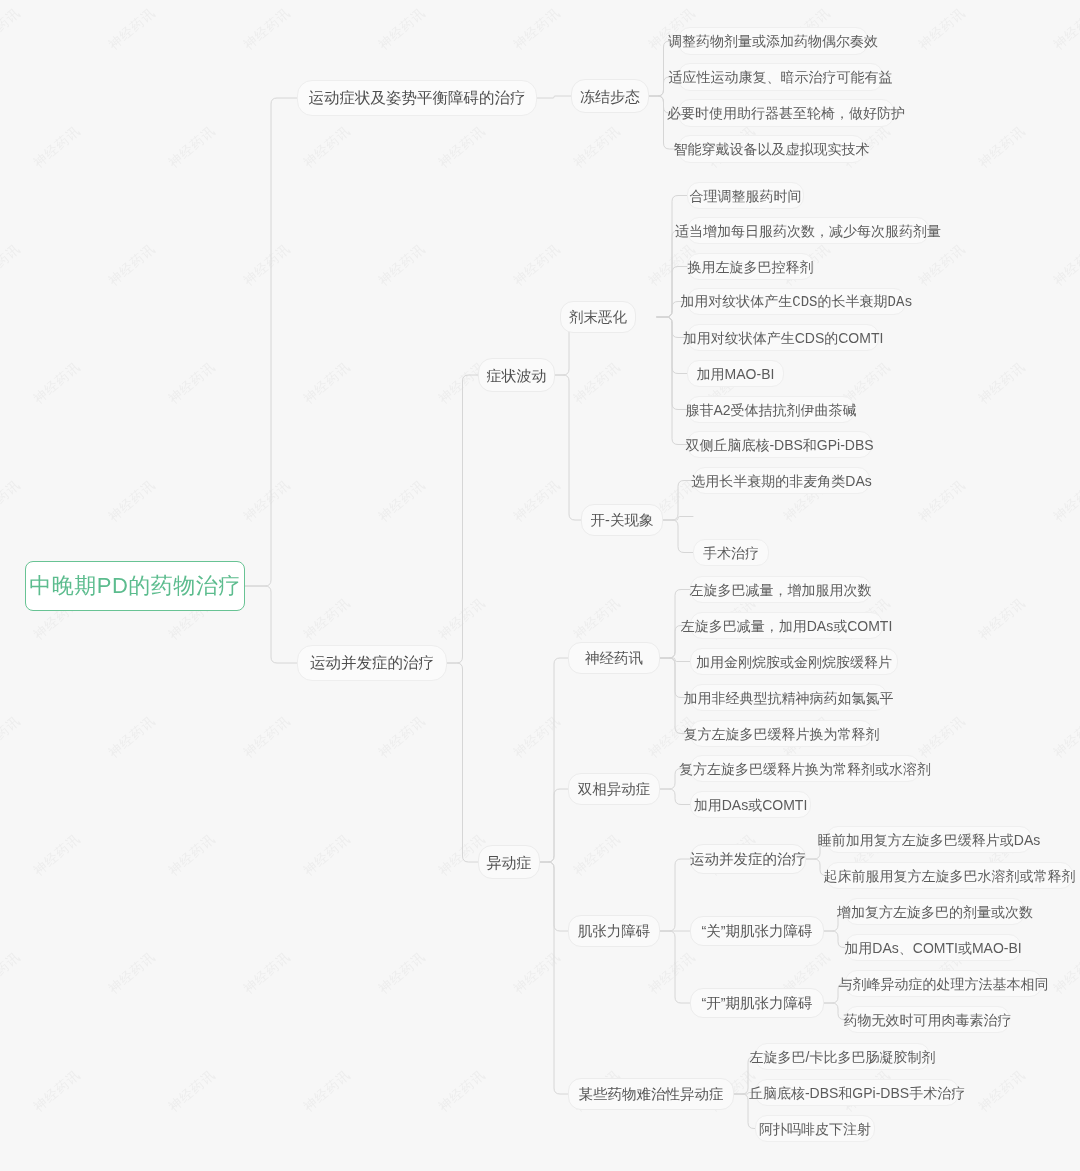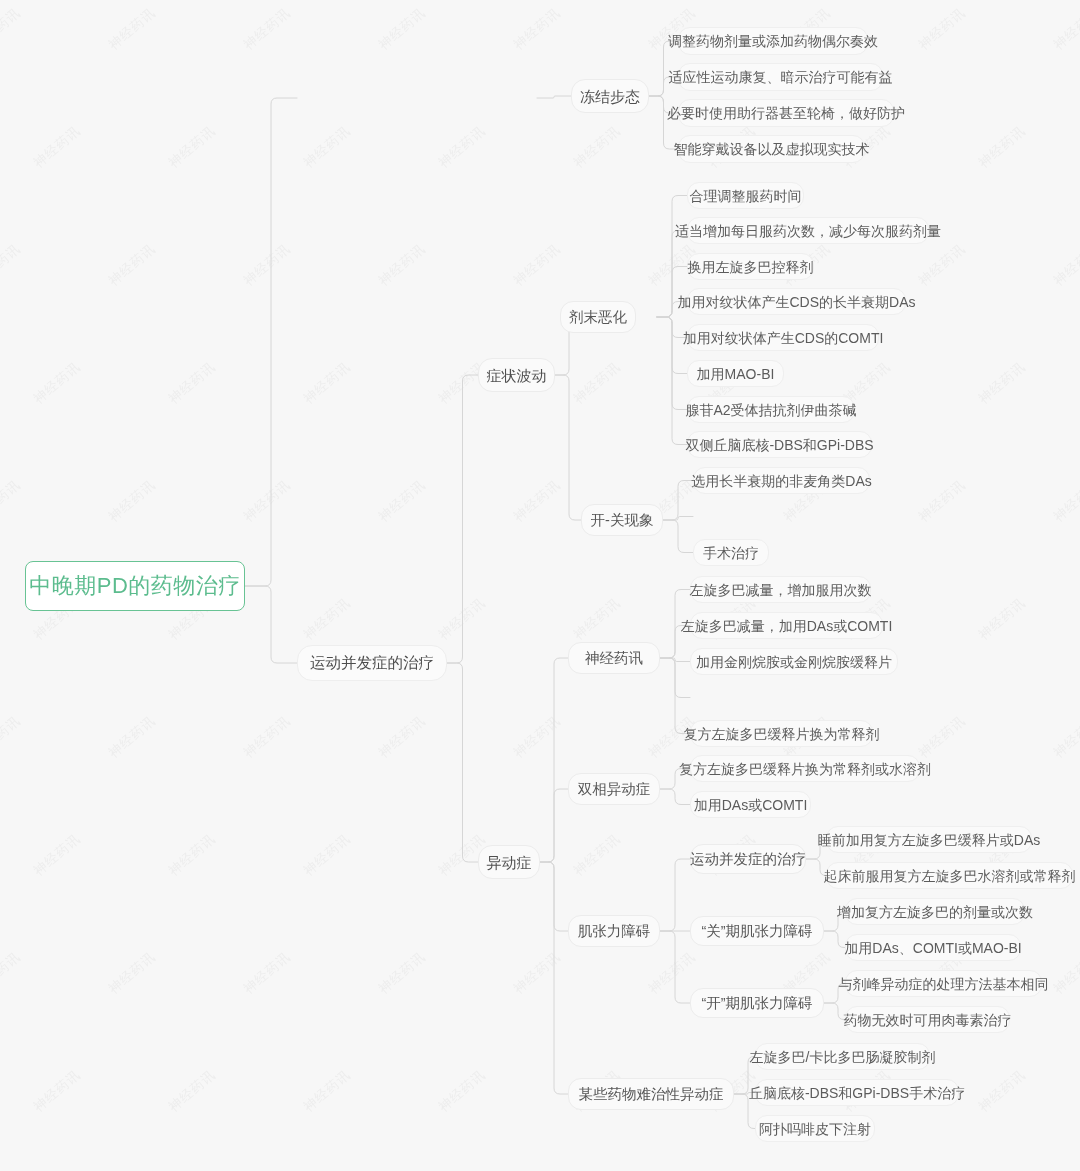--- a/index.html
+++ b/index.html
@@ -204,44 +204,46 @@
       <path d="M 824 931 L 832 931 Q 838 931 838 925 L 838 917.5 Q 838 911.5 844 911.5 L 845 911.5" fill="none" stroke="#d6d6d6" stroke-width="1" stroke-linecap="round"></path>
       <path d="M 824 931 L 832 931 Q 838 931 838 937 L 838 941.5 Q 838 947.5 844 947.5 L 845 947.5" fill="none" stroke="#d6d6d6" stroke-width="1" stroke-linecap="round"></path>
       <path d="M 824 1003 L 832 1003 Q 838 1003 838 997 L 838 989.5 Q 838 983.5 844 983.5 L 845 983.5" fill="none" stroke="#d6d6d6" stroke-width="1" stroke-linecap="round"></path>
       <path d="M 824 1003 L 832 1003 Q 838 1003 838 1009 L 838 1013.5 Q 838 1019.5 844 1019.5 L 845 1019.5" fill="none" stroke="#d6d6d6" stroke-width="1" stroke-linecap="round"></path>
       <path d="M 734 1094 L 742 1094 Q 748 1094 748 1088 L 748 1062.5 Q 748 1056.5 754 1056.5 L 755 1056.5" fill="none" stroke="#d6d6d6" stroke-width="1" stroke-linecap="round"></path>
       <path d="M 734 1094 L 747.25 1094 Q 748 1094 748 1093.25 L 748 1093.25 Q 748 1092.5 748.75 1092.5 L 755 1092.5" fill="none" stroke="#d6d6d6" stroke-width="1" stroke-linecap="round"></path>
       <path d="M 734 1094 L 742 1094 Q 748 1094 748 1100 L 748 1122.5 Q 748 1128.5 754 1128.5 L 755 1128.5" fill="none" stroke="#d6d6d6" stroke-width="1" stroke-linecap="round"></path>
     </svg>
   <div id="nodes">
       <div class="node root" id="n-root" style="left: 25px; top: 561px; width: 220px; height: 50px;">中晚期PD的药物治疗</div>
+      <div class="node lvl1" id="n-b0" style="left: 297px; top: 80px; width: 240px; height: 36px;">运动症状及姿势平衡障碍的治疗</div>
       <div class="node lvl2" id="n-b0c0" style="left: 571px; top: 79px; width: 78px; height: 34px;">冻结步态</div>
       <div class="node leaf" id="n-b0c0l0" style="left: 678px; top: 27px; width: 190px; height: 28px;">调整药物剂量或添加药物偶尔奏效</div>
       <div class="node leaf" id="n-b0c0l1" style="left: 678px; top: 63px; width: 205px; height: 28px;">适应性运动康复、暗示治疗可能有益</div>
       <div class="node leaf" id="n-b0c0l2" style="left: 678px; top: 99px; width: 216px; height: 28px;">必要时使用助行器甚至轮椅，做好防护</div>
       <div class="node leaf" id="n-b0c0l3" style="left: 678px; top: 135px; width: 187px; height: 28px;">智能穿戴设备以及虚拟现实技术</div>
       <div class="node lvl1" id="n-b1" style="left: 297px; top: 645px; width: 150px; height: 36px;">运动并发症的治疗</div>
       <div class="node lvl2" id="n-b1c0" style="left: 478px; top: 358px; width: 77px; height: 34px;">症状波动</div>
       <div class="node lvl3" id="n-b1c0s0" style="left: 560px; top: 301px; width: 76px; height: 32px;">剂末恶化</div>
       <div class="node leaf" id="n-b1c0s0l0" style="left: 687px; top: 182px; width: 117px; height: 27px;">合理调整服药时间</div>
       <div class="node leaf" id="n-b1c0s0l1" style="left: 687px; top: 217px; width: 242px; height: 27px;">适当增加每日服药次数，减少每次服药剂量</div>
       <div class="node leaf" id="n-b1c0s0l2" style="left: 687px; top: 253px; width: 127px; height: 27px;">换用左旋多巴控释剂</div>
-      <div class="node leaf" id="n-b1c0s0l3" style="left: 687px; top: 288px; width: 219px; height: 27px;">加用对纹状体产生CDS的长半衰期DAs</div>
+      <div class="node leaf" id="n-b1c0s0l3" style="left: 687px; top: 288px; width: 219px; height: 27px; font-family: Liberation Mono, monospace;">加用对纹状体产生CDS的长半衰期DAs</div>
       <div class="node leaf" id="n-b1c0s0l4" style="left: 687px; top: 324px; width: 192px; height: 27px;">加用对纹状体产生CDS的COMTI</div>
       <div class="node leaf" id="n-b1c0s0l5" style="left: 687px; top: 360px; width: 97px; height: 27px;">加用MAO-BI</div>
       <div class="node leaf" id="n-b1c0s0l6" style="left: 687px; top: 396px; width: 168px; height: 27px;">腺苷A2受体拮抗剂伊曲茶碱</div>
       <div class="node leaf" id="n-b1c0s0l7" style="left: 687px; top: 431px; width: 185px; height: 27px;">双侧丘脑底核-DBS和GPi-DBS</div>
       <div class="node lvl3" id="n-b1c0s1" style="left: 581px; top: 504px; width: 82px; height: 32px;">开-关现象</div>
       <div class="node leaf" id="n-b1c0s1l0" style="left: 693px; top: 467px; width: 177px; height: 27px;">选用长半衰期的非麦角类DAs</div>
       <div class="node leaf" id="n-b1c0s1l2" style="left: 693px; top: 539px; width: 76px; height: 27px;">手术治疗</div>
       <div class="node lvl2" id="n-b1c1" style="left: 478px; top: 845px; width: 62px; height: 34px;">异动症</div>
       <div class="node lvl3" id="n-b1c1s0" style="left: 568px; top: 642px; width: 92px; height: 32px;">神经药讯</div>
       <div class="node leaf" id="n-b1c1s0l0" style="left: 690px; top: 576px; width: 181px; height: 27px;">左旋多巴减量，增加服用次数</div>
       <div class="node leaf" id="n-b1c1s0l1" style="left: 690px; top: 612px; width: 193px; height: 27px;">左旋多巴减量，加用DAs或COMTI</div>
       <div class="node leaf" id="n-b1c1s0l2" style="left: 690px; top: 648px; width: 208px; height: 27px;">加用金刚烷胺或金刚烷胺缓释片</div>
+      <div class="node leaf" id="n-b1c1s0l3" style="left: 690px; top: 684px; width: 197px; height: 27px;">加用非经典型抗精神病药如氯氮平</div>
       <div class="node leaf" id="n-b1c1s0l4" style="left: 690px; top: 720px; width: 183px; height: 27px;">复方左旋多巴缓释片换为常释剂</div>
       <div class="node lvl3" id="n-b1c1s1" style="left: 568px; top: 773px; width: 92px; height: 32px;">双相异动症</div>
       <div class="node leaf" id="n-b1c1s1l0" style="left: 690px; top: 755px; width: 230px; height: 27px;">复方左旋多巴缓释片换为常释剂或水溶剂</div>
       <div class="node leaf" id="n-b1c1s1l1" style="left: 690px; top: 791px; width: 121px; height: 27px;">加用DAs或COMTI</div>
       <div class="node lvl3" id="n-b1c1s2" style="left: 568px; top: 915px; width: 92px; height: 32px;">肌张力障碍</div>
       <div class="node lvl3" id="n-b1c1s2t0" style="left: 690px; top: 844px; width: 116px; height: 30px;">运动并发症的治疗</div>
       <div class="node leaf" id="n-b1c1s2t0l0" style="left: 826px; top: 826px; width: 206px; height: 27px;">睡前加用复方左旋多巴缓释片或DAs</div>
       <div class="node leaf" id="n-b1c1s2t0l1" style="left: 826px; top: 862px; width: 247px; height: 27px;">起床前服用复方左旋多巴水溶剂或常释剂</div>
       <div class="node lvl3" id="n-b1c1s2t1" style="left: 690px; top: 916px; width: 134px; height: 30px;">“关”期肌张力障碍</div>
       <div class="node leaf" id="n-b1c1s2t1l0" style="left: 845px; top: 898px; width: 180px; height: 27px;">增加复方左旋多巴的剂量或次数</div>

